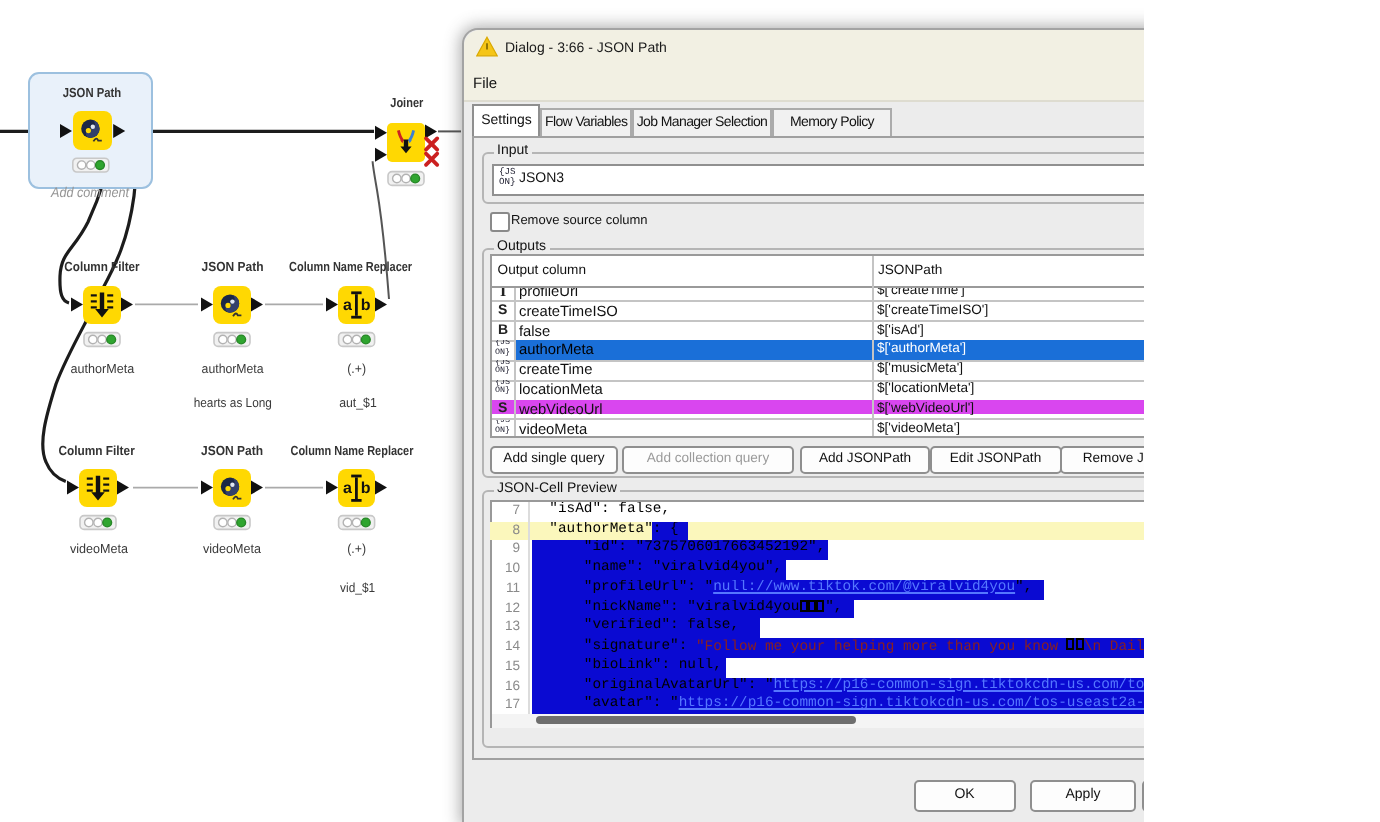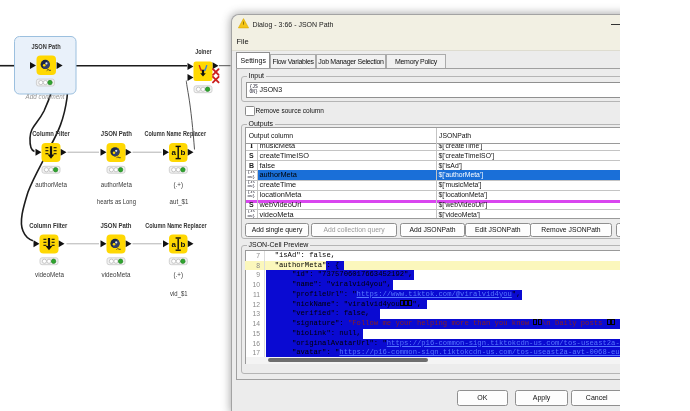--- a/index.html
+++ b/index.html
@@ -1,16 +1,16 @@
 <!DOCTYPE html>
 <html><head>
 <meta charset="utf-8">
 <style>
 html,body{margin:0;padding:0;}
-#root{position:relative;width:572px;height:411px;overflow:hidden;background:#fff;font-family:"Liberation Sans",sans-serif;padding-left:48px;}
+#root{position:relative;width:572px;height:411px;overflow:hidden;background:#fff;font-family:"Liberation Sans",sans-serif;}
 #dlg{position:absolute;left:231px;top:14px;width:457px;height:397px;background:#ececec;border:1px solid #a3a3a3;border-bottom:none;border-radius:8px 8px 0 0;box-shadow:0 0 8px 1px rgba(70,70,70,.45);}
 .tb{position:absolute;left:0;top:0;width:457px;height:19px;background:#f2f0e3;border-radius:8px 8px 0 0;}
 .mb{position:absolute;left:0;top:19px;width:457px;height:17px;background:#f2f0e3;border-bottom:1px solid #dedcd0;box-sizing:border-box;}
 .abs{position:absolute;}
 .grp{position:absolute;border:1px solid #b5b5b5;border-radius:3px;}
 .glab{position:absolute;background:#ececec;font-size:7px;color:#111;padding:0 2px;line-height:8px;}
 .btn{position:absolute;background:#fdfdfd;border:1px solid #8f8f8f;border-radius:2.5px;font-size:6.8px;color:#111;text-align:center;}
 .bx{display:inline-block;width:3.9px;height:6px;border:0.7px solid #000;box-sizing:border-box;vertical-align:-0.3px;margin-right:0.4px;}
 </style>
 </head>
@@ -200,21 +200,21 @@
 
     <div class="abs" style="left:0;top:0;width:432.5px;height:15.5px;border-bottom:1px solid #9a9a9a;box-sizing:border-box;"></div>
     <div class="abs" style="left:2.8px;top:4px;font-size:6.8px;color:#111;">Output column</div>
     <div class="abs" style="left:193px;top:4px;font-size:6.8px;color:#111;">JSONPath</div>
     <div class="abs" style="left:376px;top:4px;width:19.5px;font-size:6.8px;color:#111;text-align:center;">List</div>
     <div class="abs" style="left:395.5px;top:4px;width:23px;font-size:6.8px;color:#111;text-align:center;">Paths</div>
 
     <div id="rows">
     <div class="abs" style="left:0;top:15.5px;width:418.5px;height:6.9px;overflow:hidden;border-bottom:1px solid #c4c4c4;box-sizing:content-box;">
             <div class="abs" style="left:4px;top:-3px;font-family:'Liberation Serif',serif;font-weight:bold;font-size:8px;line-height:9px;color:#222;">I</div>
-            <div class="abs" style="left:13.5px;top:-3px;font-size:7.4px;line-height:9px;color:#111;">musicMeta</div>
+            <div class="abs" style="left:13.5px;top:-3px;font-size:7.4px;line-height:9px;color:#111;">profileUrl</div>
             <div class="abs" style="left:192.5px;top:-3px;font-size:6.8px;line-height:9px;color:#111;">$['createTime']</div>
             <div class="abs" style="left:380px;top:0.5px;width:6.2px;height:6.2px;background:#fff;border:1px solid #a0a0a0;border-radius:2px;"></div>
             <div class="abs" style="left:402.5px;top:0.5px;width:6.2px;height:6.2px;background:#fff;border:1px solid #a0a0a0;border-radius:2px;"></div>
           </div>
     <div class="abs" style="left:0;top:22.4px;width:418.5px;height:9.85px;overflow:hidden;border-bottom:1px solid #c4c4c4;box-sizing:content-box;">
             <div class="abs" style="left:3px;top:0.3px;font-weight:bold;font-size:7px;line-height:9px;color:#222;">S</div>
             <div class="abs" style="left:13.5px;top:0.3px;font-size:7.4px;line-height:9px;color:#111;">createTimeISO</div>
             <div class="abs" style="left:192.5px;top:0.3px;font-size:6.8px;line-height:9px;color:#111;">$['createTimeISO']</div>
             <div class="abs" style="left:380px;top:1.4249999999999998px;width:6.2px;height:6.2px;background:#fff;border:1px solid #a0a0a0;border-radius:2px;"></div>
             <div class="abs" style="left:402.5px;top:1.4249999999999998px;width:6.2px;height:6.2px;background:#fff;border:1px solid #a0a0a0;border-radius:2px;"></div>
@@ -236,21 +236,21 @@
             <div class="abs" style="left:402.5px;top:1.4249999999999998px;width:6.2px;height:6.2px;background:#fff;border:1px solid #a0a0a0;border-radius:2px;"></div>
           </div>
     <div class="abs" style="left:0;top:51.949999999999996px;width:418.5px;height:9.85px;overflow:hidden;border-bottom:1px solid #c4c4c4;box-sizing:content-box;">
             <div class="abs" style="left:1.5px;top:-0.3px;font-family:'Liberation Mono',monospace;font-size:4.2px;line-height:4.8px;color:#223;white-space:pre;">{JS
 ON}</div>
             <div class="abs" style="left:13.5px;top:0.3px;font-size:7.4px;line-height:9px;color:#111;">createTime</div>
             <div class="abs" style="left:192.5px;top:0.3px;font-size:6.8px;line-height:9px;color:#111;">$['musicMeta']</div>
             <div class="abs" style="left:380px;top:1.4249999999999998px;width:6.2px;height:6.2px;background:#fff;border:1px solid #a0a0a0;border-radius:2px;"></div>
             <div class="abs" style="left:402.5px;top:1.4249999999999998px;width:6.2px;height:6.2px;background:#fff;border:1px solid #a0a0a0;border-radius:2px;"></div>
           </div>
-    <div class="abs" style="left:0;top:61.8px;width:418.5px;height:9.85px;overflow:hidden;border-bottom:3px solid #d946ef;box-sizing:content-box;">
+    <div class="abs" style="left:0;top:61.8px;width:418.5px;height:9.85px;overflow:hidden;border-bottom:7px solid #d946ef;box-sizing:content-box;">
             <div class="abs" style="left:1.5px;top:-0.3px;font-family:'Liberation Mono',monospace;font-size:4.2px;line-height:4.8px;color:#223;white-space:pre;">{JS
 ON}</div>
             <div class="abs" style="left:13.5px;top:0.3px;font-size:7.4px;line-height:9px;color:#111;">locationMeta</div>
             <div class="abs" style="left:192.5px;top:0.3px;font-size:6.8px;line-height:9px;color:#111;">$['locationMeta']</div>
             <div class="abs" style="left:380px;top:1.4249999999999998px;width:6.2px;height:6.2px;background:#fff;border:1px solid #a0a0a0;border-radius:2px;"></div>
             <div class="abs" style="left:402.5px;top:1.4249999999999998px;width:6.2px;height:6.2px;background:#fff;border:1px solid #a0a0a0;border-radius:2px;"></div>
           </div>
     <div class="abs" style="left:0;top:71.65px;width:418.5px;height:9.85px;overflow:hidden;border-bottom:1px solid #c4c4c4;box-sizing:content-box;text-decoration:underline;">
             <div class="abs" style="left:3px;top:0.3px;font-weight:bold;font-size:7px;line-height:9px;color:#222;">S</div>
             <div class="abs" style="left:13.5px;top:0.3px;font-size:7.4px;line-height:9px;color:#111;">webVideoUrl</div>
@@ -309,21 +309,21 @@
         <div class="abs" style="left:13px;top:245.55px;width:15px;height:9.75px;font-size:6.8px;line-height:9.75px;color:#8a8a8a;text-align:right;">8</div>
         <div class="abs" style="left:34px;top:245.55px;width:399px;height:9.75px;overflow:hidden;font-family:'Liberation Mono',monospace;font-size:7.2px;line-height:9.75px;color:#000;white-space:pre;"><span>  "authorMeta"</span><span>: { </span></div>
   <div class="abs" style="left:34px;top:255.30px;width:148.38px;height:9.75px;background:#0a0ad2;"></div>
         <div class="abs" style="left:13px;top:255.30px;width:15px;height:9.75px;font-size:6.8px;line-height:9.75px;color:#8a8a8a;text-align:right;">9</div>
         <div class="abs" style="left:34px;top:255.30px;width:399px;height:9.75px;overflow:hidden;font-family:'Liberation Mono',monospace;font-size:7.2px;line-height:9.75px;color:#000;white-space:pre;"><span>      "id": "7375706017663452192",</span></div>
   <div class="abs" style="left:34px;top:265.05px;width:126.78px;height:9.75px;background:#0a0ad2;"></div>
         <div class="abs" style="left:13px;top:265.05px;width:15px;height:9.75px;font-size:6.8px;line-height:9.75px;color:#8a8a8a;text-align:right;">10</div>
         <div class="abs" style="left:34px;top:265.05px;width:399px;height:9.75px;overflow:hidden;font-family:'Liberation Mono',monospace;font-size:7.2px;line-height:9.75px;color:#000;white-space:pre;"><span>      "name": "viralvid4you",</span></div>
   <div class="abs" style="left:34px;top:274.80px;width:256.38px;height:9.75px;background:#0a0ad2;"></div>
         <div class="abs" style="left:13px;top:274.80px;width:15px;height:9.75px;font-size:6.8px;line-height:9.75px;color:#8a8a8a;text-align:right;">11</div>
-        <div class="abs" style="left:34px;top:274.80px;width:399px;height:9.75px;overflow:hidden;font-family:'Liberation Mono',monospace;font-size:7.2px;line-height:9.75px;color:#000;white-space:pre;"><span>      "profileUrl": "</span><span style="text-decoration:underline;color:#5577ff;">https://www.tiktok.com/@viralvid4you</span><span>",</span></div>
+        <div class="abs" style="left:34px;top:274.80px;width:399px;height:9.75px;overflow:hidden;font-family:'Liberation Mono',monospace;font-size:7.2px;line-height:9.75px;color:#000;white-space:pre;"><span>      "profileUrl": "</span><span style="text-decoration:underline;color:#5577ff;">null://www.tiktok.com/@viralvid4you</span><span>",</span></div>
   <div class="abs" style="left:34px;top:284.55px;width:161.34px;height:9.75px;background:#0a0ad2;"></div>
         <div class="abs" style="left:13px;top:284.55px;width:15px;height:9.75px;font-size:6.8px;line-height:9.75px;color:#8a8a8a;text-align:right;">12</div>
         <div class="abs" style="left:34px;top:284.55px;width:399px;height:9.75px;overflow:hidden;font-family:'Liberation Mono',monospace;font-size:7.2px;line-height:9.75px;color:#000;white-space:pre;"><span>      "nickName": "viralvid4you<i class="bx"></i><i class="bx"></i><i class="bx"></i>",</span></div>
   <div class="abs" style="left:34px;top:294.30px;width:113.82px;height:9.75px;background:#0a0ad2;"></div>
         <div class="abs" style="left:13px;top:294.30px;width:15px;height:9.75px;font-size:6.8px;line-height:9.75px;color:#8a8a8a;text-align:right;">13</div>
         <div class="abs" style="left:34px;top:294.30px;width:399px;height:9.75px;overflow:hidden;font-family:'Liberation Mono',monospace;font-size:7.2px;line-height:9.75px;color:#000;white-space:pre;"><span>      "verified": false,</span></div>
   <div class="abs" style="left:34px;top:304.05px;width:399.50px;height:9.75px;background:#0a0ad2;"></div>
         <div class="abs" style="left:13px;top:304.05px;width:15px;height:9.75px;font-size:6.8px;line-height:9.75px;color:#8a8a8a;text-align:right;">14</div>
         <div class="abs" style="left:34px;top:304.05px;width:399px;height:9.75px;overflow:hidden;font-family:'Liberation Mono',monospace;font-size:7.2px;line-height:9.75px;color:#000;white-space:pre;"><span>      "signature": </span><span style="color:#8a2020;">"Follow me your helping more than you know <i class="bx"></i><i class="bx"></i>\n Daily posts <i class="bx"></i><i class="bx"></i> \nGoal 10k<i class="bx"></i> for more"</span></div>
   <div class="abs" style="left:34px;top:313.80px;width:96.54px;height:9.75px;background:#0a0ad2;"></div>

